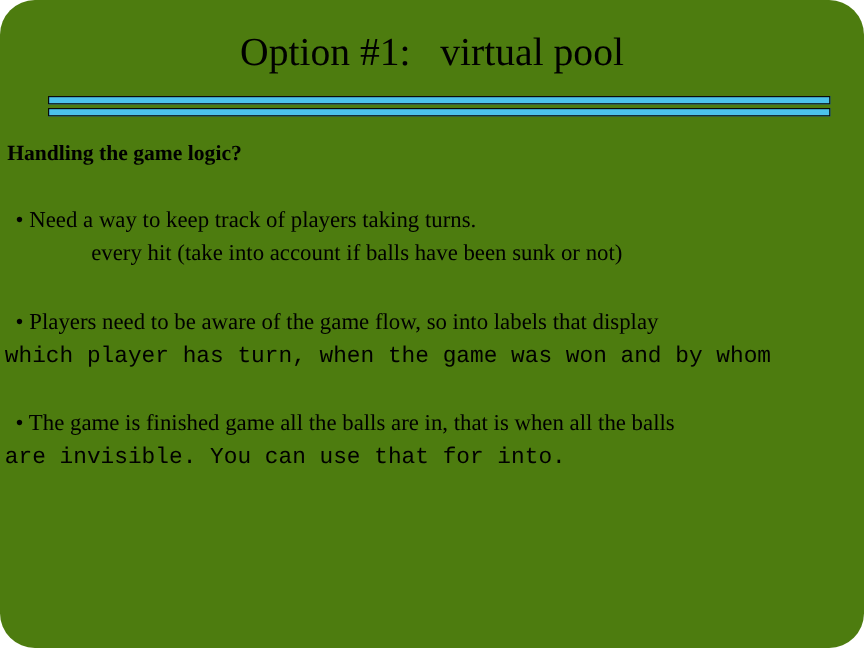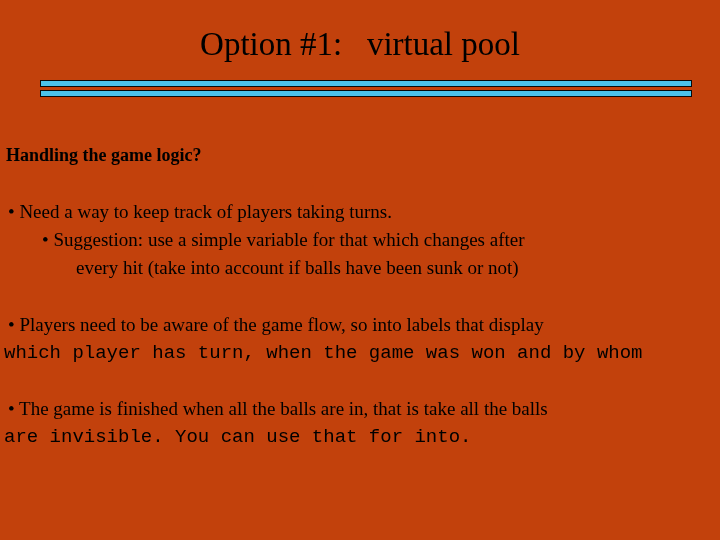--- a/index.html
+++ b/index.html
@@ -54,21 +54,21 @@
     box-sizing: border-box;
   }
   .rule-bar + .rule-bar {
     margin-top: 3px;
   }
 
   
   .body-area {
     position: absolute;
     left: 0;
-    top: 142px;
+    top: 114px;
     width: 652px;
   }
 
   .heading {
     margin: 0 0 0 6px;
     font-family: "Liberation Serif", "DejaVu Serif", serif;
     font-size: 18px;
     font-weight: bold;
     line-height: 26px;
     color: #000000;
@@ -81,61 +81,60 @@
 
   .line {
     font-family: "Liberation Serif", "DejaVu Serif", serif;
     font-size: 19px;
     line-height: 28px;
     color: #000000;
     white-space: pre;
   }
 
   
-  .lvl1 { margin-left: 8px; }
+  .lvl1 { margin-left: 13px; }
   .lvl2 { margin-left: 42px; }
   .lvl2cont { margin-left: 76px; }
   .lvl1cont { margin-left: 4px; font-family: Liberation Mono, monospace; }
 
   .spacer-a { height: 30px; }
   .spacer-b { height: 29px; }
   .spacer-c { height: 28px; }
 </style>
 </head>
 <body>
 
-<div class="slide" style="background: #c2410c;">
+<div class="slide" style="background: #4d7c0f; border-radius: 29px;">
 
   <div class="slide-title">Option #1:   virtual pool</div>
 
   <div class="rule-group">
     <div class="rule-bar" style="background: rgb(76, 195, 236); border-color: rgb(10, 10, 10);"></div>
     <div class="rule-bar" style="background: rgb(76, 195, 236); border-color: rgb(10, 10, 10);"></div>
   </div>
 
   <div class="body-area">
 
     <div class="heading">Handling the game logic?</div>
 
     <div class="spacer-a"></div>
 
     <div class="block">
       <div class="line lvl1">• Need a way to keep track of players taking turns.</div>
-      <div class="line lvl2">• Suggestion: use a simple variable for that which changes after</div>
       <div class="line lvl2cont">every hit (take into account if balls have been sunk or not)</div>
     </div>
 
     <div class="spacer-b"></div>
 
     <div class="block">
       <div class="line lvl1">• Players need to be aware of the game flow, so into labels that display</div>
       <div class="line lvl1cont">which player has turn, when the game was won and by whom</div>
     </div>
 
     <div class="spacer-c"></div>
 
     <div class="block">
-      <div class="line lvl1">• The game is finished when all the balls are in, that is take all the balls</div>
+      <div class="line lvl1">• The game is finished game all the balls are in, that is when all the balls</div>
       <div class="line lvl1cont">are invisible. You can use that for into.</div>
     </div>
 
   </div>
 </div>
 
 </body></html>

